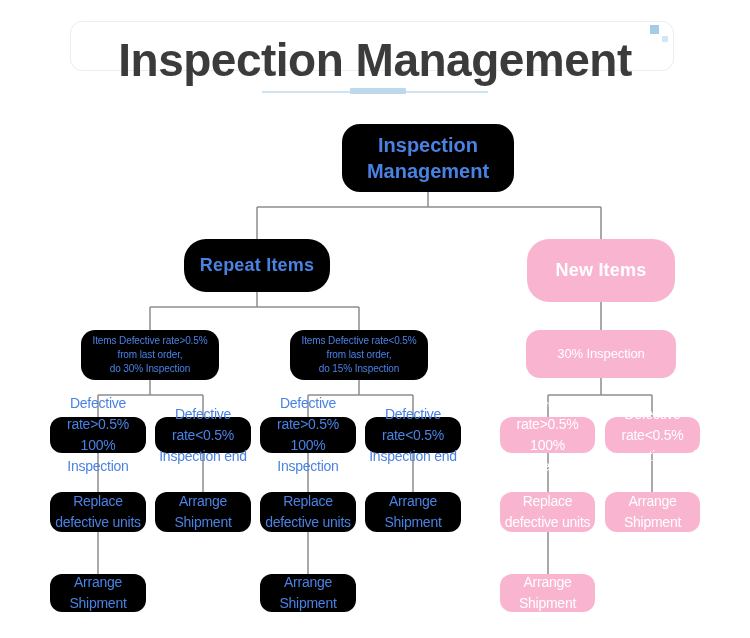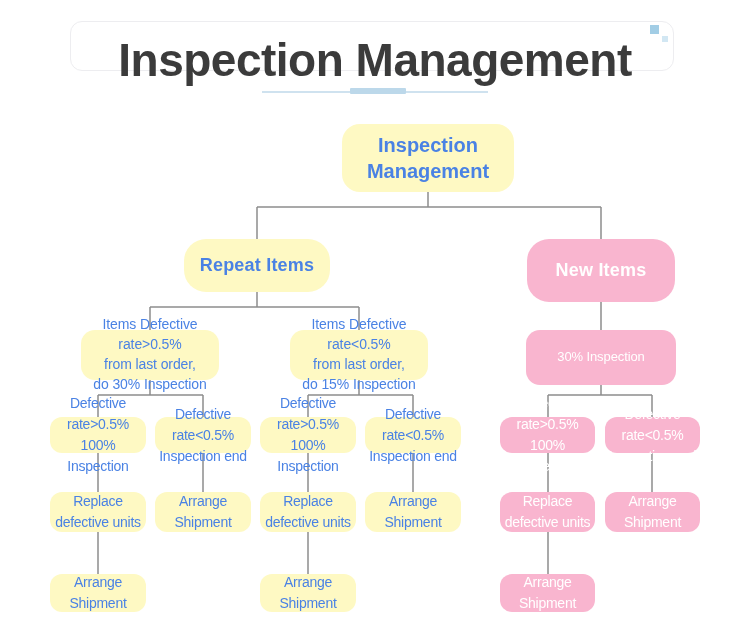--- a/index.html
+++ b/index.html
@@ -21,25 +21,25 @@
   .underline-thick{position:absolute;left:350px;top:88px;width:56px;height:6px;background:#bcd8ea;border-radius:1px;}
   .deco-sq-lg{position:absolute;left:650px;top:25px;width:9px;height:9px;background:#a2cde5;}
   .deco-sq-sm{position:absolute;left:662px;top:36px;width:6px;height:6px;background:#d2e7f3;}
   
   #connectors{position:absolute;left:0;top:0;z-index:0;}
   
   .box{
     position:absolute;z-index:1;display:flex;align-items:center;justify-content:center;
     text-align:center;white-space:pre-line;box-sizing:border-box;
   }
-  .gray{background:#fef9c3;color:#4a82e4;}
+  .gray{background:#000000;color:#4a82e4;}
   .pink{background:#f9b5cf;color:#ffffff;}
   .lvl0{border-radius:18px;font-size:20px;line-height:1.3;font-weight:bold;}
   .lvl1{border-radius:22px;font-size:18px;font-weight:bold;letter-spacing:0.2px;}
-  .lvl2{border-radius:14px;font-size:14px;line-height:1.42;letter-spacing:-0.1px;}
+  .lvl2{border-radius:14px;font-size:10px;line-height:1.42;letter-spacing:-0.1px;}
   .sm{border-radius:12px;font-size:14px;line-height:1.5;letter-spacing:-0.25px;}
 </style>
 </head>
 <body>
 
 <div id="canvas">
 
   <div class="title-card"></div>
   <div class="page-title">Inspection Management</div>
   <div class="underline-thin"></div>
@@ -73,21 +73,21 @@
 
   <div class="box gray lvl1" style="left:184px;top:239px;width:146px;height:53px;">Repeat Items</div>
   <div class="box pink lvl1" style="left:527px;top:239px;width:148px;height:63px;">New Items</div>
 
   <div class="box gray lvl2" style="left:81px;top:330px;width:138px;height:50px;">Items Defective rate&gt;0.5%
 from last order,
 do 30% Inspection</div>
   <div class="box gray lvl2" style="left:290px;top:330px;width:138px;height:50px;text-align:center;">Items Defective rate&lt;0.5%
 from last order,
 do 15% Inspection</div>
-  <div class="box pink lvl2" style="left:526px;top:330px;width:150px;height:55px;font-size:13px;">30% Inspection</div>
+  <div class="box pink lvl2" style="left:526px;top:330px;width:150px;height:48px;font-size:13px;">30% Inspection</div>
 
   <div class="box gray sm" style="left:50px;top:417px;width:96px;height:36px;">Defective rate&gt;0.5%
 100% Inspection</div>
   <div class="box gray sm" style="left:155px;top:417px;width:96px;height:36px;">Defective rate&lt;0.5%
 Inspection end</div>
   <div class="box gray sm" style="left:260px;top:417px;width:96px;height:36px;">Defective rate&gt;0.5%
 100% Inspection</div>
   <div class="box gray sm" style="left:365px;top:417px;width:96px;height:36px;">Defective rate&lt;0.5%
 Inspection end</div>
   <div class="box pink sm" style="left:500px;top:417px;width:95px;height:36px;">Defective rate&gt;0.5%

